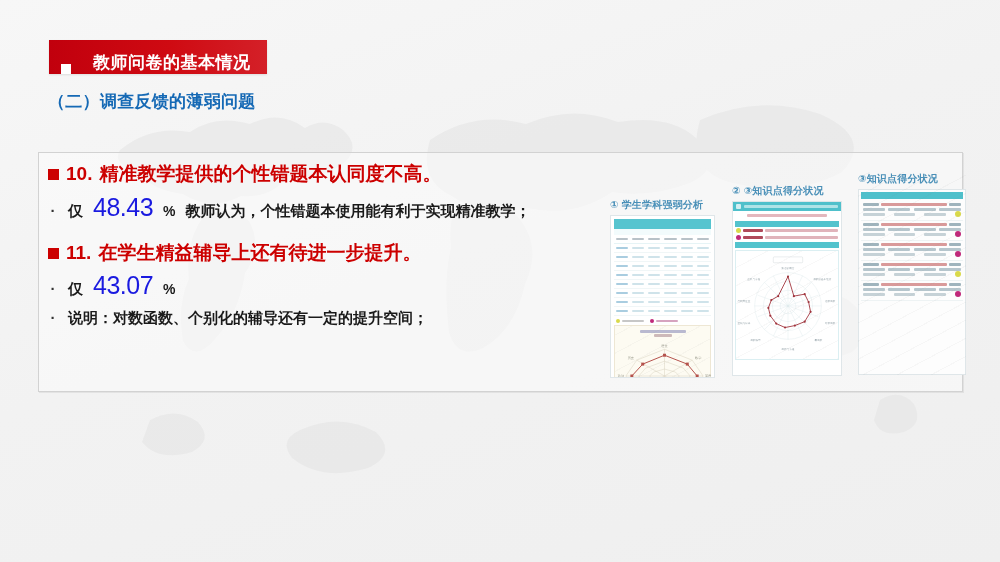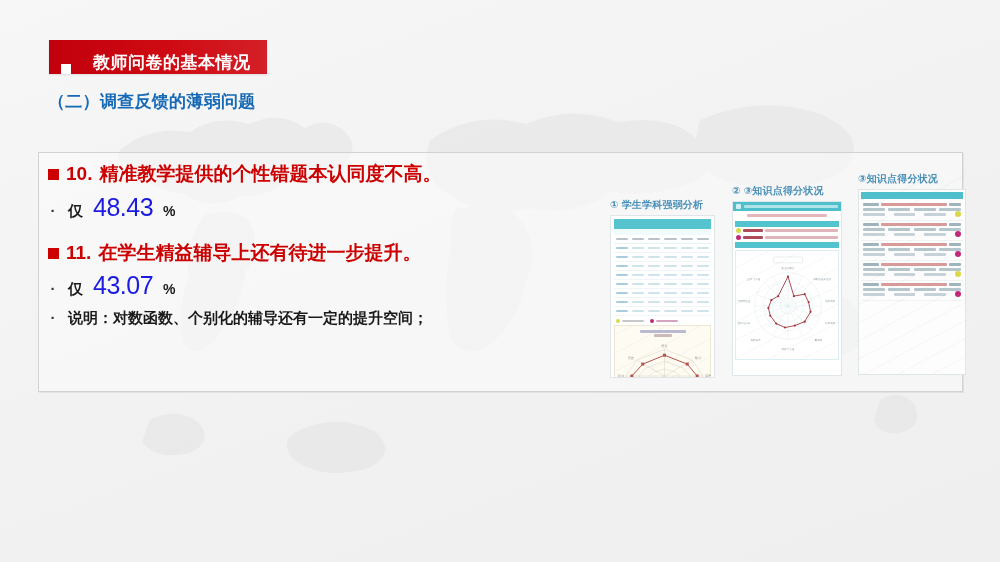--- a/index.html
+++ b/index.html
@@ -319,20 +319,21 @@
       <span class="sq"></span>
       <span class="num">10.</span>
       <span>精准教学提供的个性错题本认同度不高。</span>
     </div>
 
     <div class="sub-line">
       <span class="dot">·</span>
       <span>仅</span>
       <span class="big-num">48.43</span>
       <span class="pct">%</span>
+      <span>教师认为，个性错题本使用能有利于实现精准教学；</span>
     </div>
 
     <div class="gap"></div>
 
     <div class="h-line">
       <span class="sq"></span>
       <span class="num">11.</span>
       <span>在学生精益辅导上还有待进一步提升。</span>
     </div>
 

